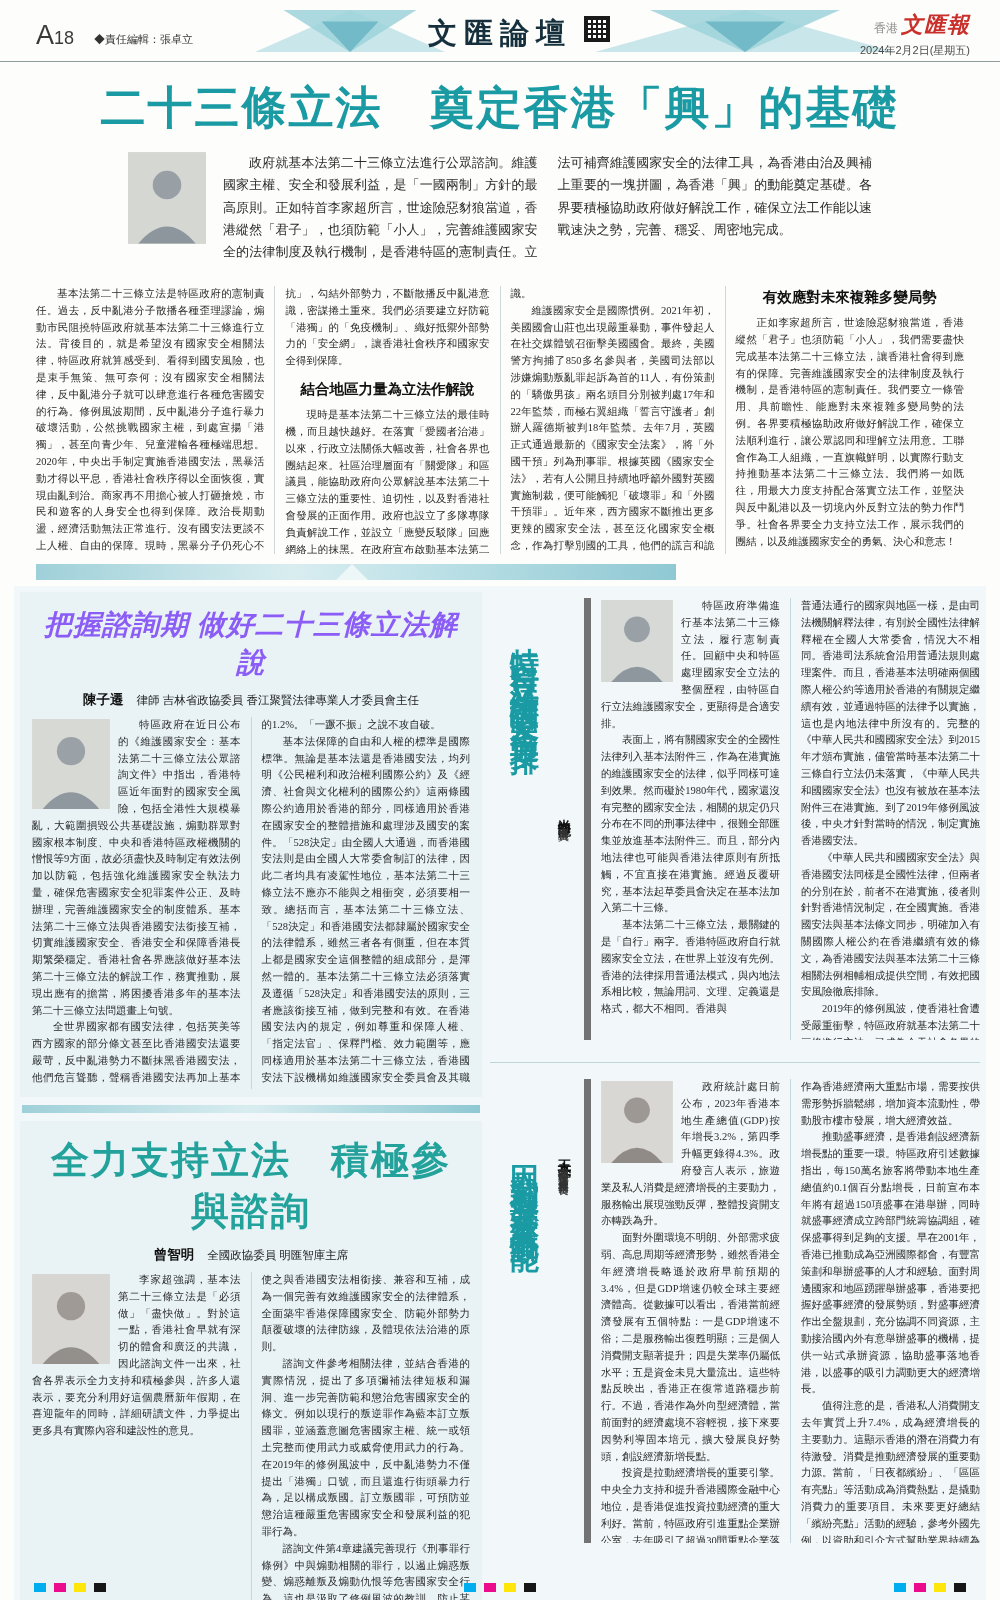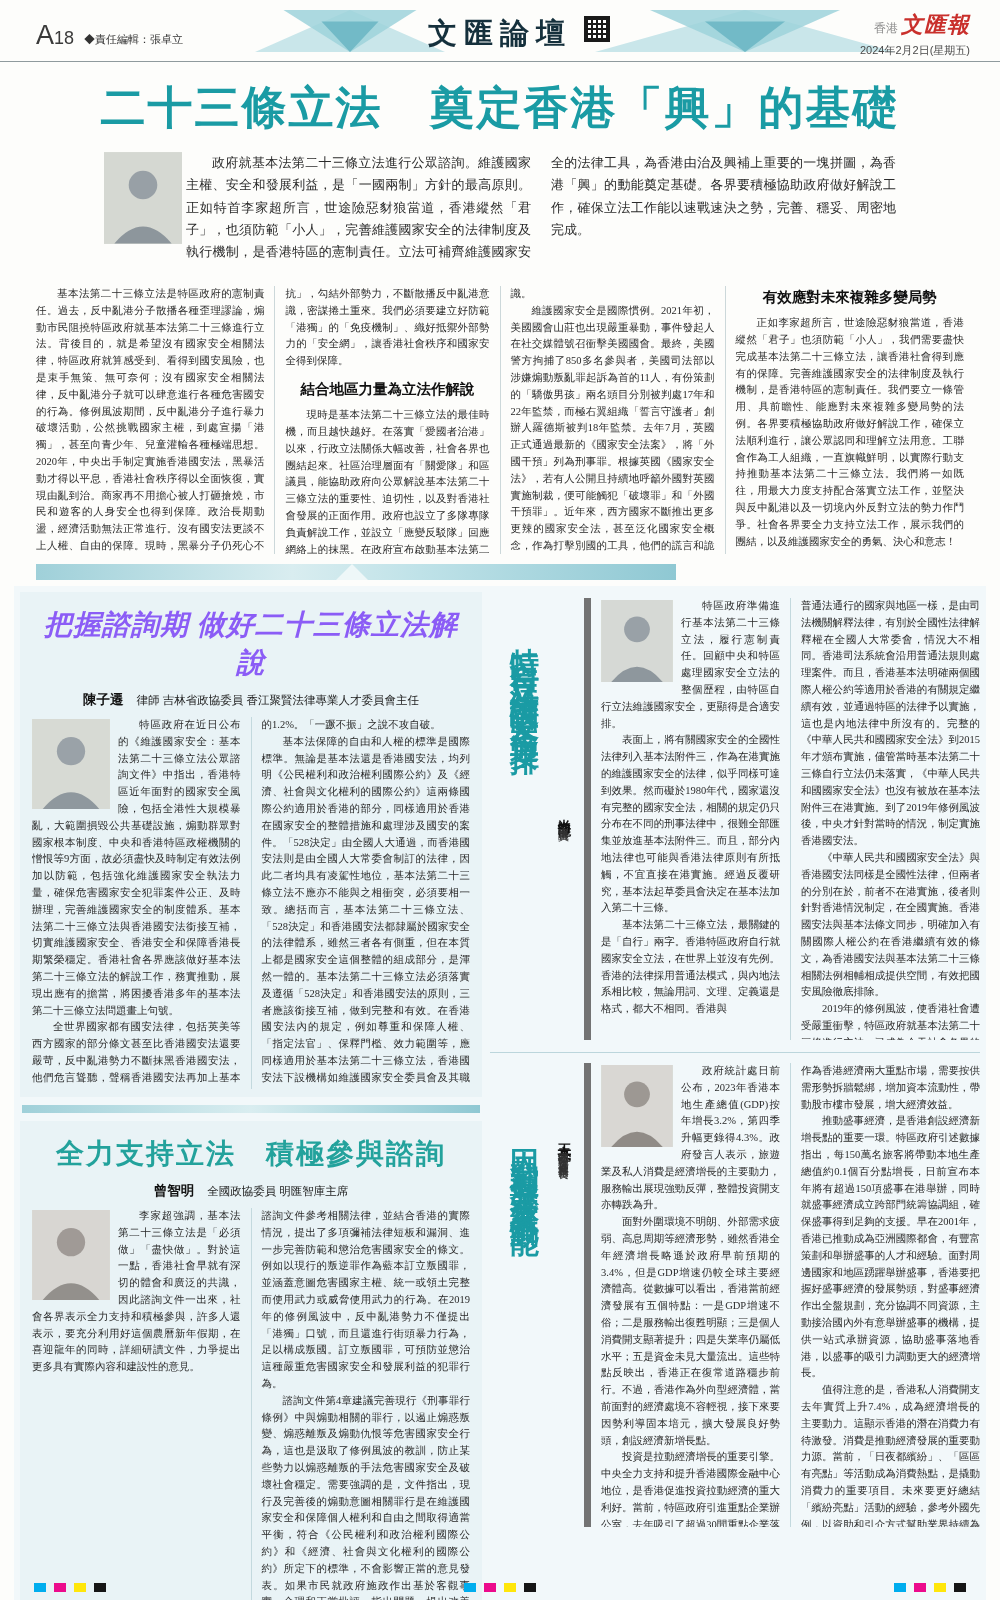--- a/index.html
+++ b/index.html
@@ -3,21 +3,21 @@
 <meta charset="utf-8">
 <style>
   * { box-sizing: border-box; margin: 0; padding: 0; }
   body { background:#e8e8e8; }
   .page { width:1000px; height:1600px; margin:0 auto; background:#fdfdfb;
           font-family:"Liberation Serif","DejaVu Serif",serif; color:#2a2a2a;
           position:relative; overflow:hidden; }
 
   
   header { height:62px; position:relative; border-bottom:1px solid #8f9a9d; }
-  .h-left { position:absolute; left:36px; top:20px; display:flex; align-items:flex-end; gap:10px; z-index:2;text-align:center; }
+  .h-left { position:absolute; left:36px; top:20px; display:flex; align-items:flex-end; gap:20px; z-index:2;text-align:center; }
   .pn-a { font-size:27px; color:#3a3a3a; font-family:"Liberation Sans",sans-serif; font-weight:400; }
   .pn-n { font-size:18px; color:#3a3a3a; font-family:"Liberation Sans",sans-serif; }
   .editor { font-size:11px; color:#333; font-family:"Liberation Sans",sans-serif; padding-bottom:4px; }
   .tri { position:absolute; top:8px; height:44px; z-index:0; }
   .tri.t1 { left:255px; width:190px; }
   .tri.t2 { left:595px; width:300px; }
   .masthead { position:absolute; left:50%; transform:translateX(-50%); top:14px;
               font-size:29px; font-weight:bold; color:#15303c; letter-spacing:7px; z-index:2; }
   .qr { position:absolute; left:calc(50% + 84px); top:16px; width:26px; height:26px; z-index:2;
         background:
@@ -26,21 +26,21 @@
         border:2px solid #1a1a1a; }
   .h-right { position:absolute; right:30px; top:10px; text-align:right; z-index:2; }
   .p-region { font-size:12px; color:#8a8a8a; margin-right:3px; }
   .p-name { font-size:22px; font-weight:bold; color:#c9302c; font-style:italic; letter-spacing:1px; }
   .h-date { font-size:11px; color:#4a4a4a; margin-top:3px; font-family:"Liberation Sans",sans-serif; }
 
   
   .a1 { padding:8px 36px 0 36px; }
   .a1 h1 { text-align:center; font-size:45px; font-weight:bold; color:#1a9ba4;
            letter-spacing:2px; margin:8px 0 14px 0; }
-  .lead-wrap { margin:0 68px; display:flex; gap:4px; }
+  .lead-wrap { margin:0 92px; display:flex; gap:17px; }
   .photo { background:#d9dcd6; flex:none; overflow:hidden; }
   .photo svg { display:block; width:100%; height:100%; }
   .ph-lead { width:78px; height:92px; }
   .lead { flex:1; font-size:13px; line-height:1.72; text-align:justify; text-indent:2em;
           columns:2; column-gap:20px; height:128px; overflow:hidden; }
   .byline-row { margin:10px 0 4px 0; padding-top:7px; border-top:1px solid #9aa4a6; text-align:center; }
   .bname { font-family:"Liberation Sans",sans-serif; font-weight:bold; font-size:15px; color:#111; }
   .btitle { font-family:"Liberation Sans",sans-serif; font-size:12px; color:#222; margin-left:9px; }
   .a1-body { display:flex; height:268px; overflow:hidden; margin-top:6px; }
   .bcol { flex:1; padding:0 10px; border-left:1px solid #ccd8da; font-size:10.5px;
@@ -63,21 +63,21 @@
           background:linear-gradient(90deg,#9fd0d9,#d9edf0 50%,#8fc8d3); }
 
   
   .grid { margin:0 14px; padding:6px; background:#f2f8fa; display:flex; gap:8px; }
   .leftcol { width:462px; flex:none; }
   .rightcol { flex:1; }
 
   .panel { background:#e9f3f6; padding:8px 12px; }
   .panel h2 { text-align:center; color:#8b5cf6; margin:6px 0 8px 0; }
   .a2 h2 { font-size:28px; font-weight:bold; font-style:italic; letter-spacing:1px; }
-  .a3 h2 { font-size:28px; font-weight:bold; font-family:"Liberation Sans",sans-serif;
+  .a3 h2 { font-size:38px; font-weight:bold; font-family:"Liberation Sans",sans-serif;
            color:#23a29c; letter-spacing:2px; }
   .byline-c { text-align:center; margin-bottom:8px; }
   .byline-c .bname { font-size:13.5px; }
   .byline-c .btitle { font-size:11.5px; }
   .pbody { display:flex; }
   .pcol { flex:1; font-size:10.5px; line-height:1.6; text-align:justify; overflow:hidden; padding:0 10px; }
   .pcol:first-child { padding-left:0; }
   .pcol + .pcol { border-left:1px solid #c3d9de; padding-right:0; }
   .pcol p { margin:0; text-indent:2em; }
   .cont p:first-of-type { text-indent:0; }
@@ -92,21 +92,21 @@
   .vhead { writing-mode:vertical-rl; font-family:"Liberation Sans",sans-serif; font-weight:bold;
            font-size:29px; color:#1a9ba4; letter-spacing:7px; width:46px; flex:none; line-height:1.1; }
   .vauthor { writing-mode:vertical-rl; font-family:"Liberation Sans",sans-serif; width:30px;
              flex:none; margin:0 4px; line-height:1.2; }
   .vauthor b { font-size:13.5px; color:#111; letter-spacing:2px; }
   .vauthor span { font-size:10.5px; color:#333; letter-spacing:1px; }
   .vbody { flex:1; display:flex; border-left:7px solid #737373; padding-left:10px; margin-left:6px; }
   .a4 .vhead { padding-top:26px; }
   .a4 .vauthor { padding-top:210px; }
   .a4 .pcol { height:442px; }
-  .a5 { border-top:1px solid #bcd6dc; margin-top:6px; padding-top:10px; }
+  .a5 { border-top:1px solid #bcd6dc; margin-top:16px; padding-top:16px; }
   .a5 .vhead { padding-top:64px; }
   .a5 .vauthor { padding-top:70px; }
   .a5 .pcol { height:464px; }
 
   
   .marks { position:absolute; left:0; right:0; bottom:8px; display:flex;
            justify-content:space-between; padding:0 34px; }
   .mgroup { display:flex; gap:8px; }
   .mk { width:12px; height:9px; display:inline-block; }
 </style>
@@ -218,20 +218,21 @@
             <div class="photo ph-col fl">
               <svg viewBox="0 0 60 70">
                   <rect width="60" height="70" fill="#d8d6d2"></rect>
                   <circle cx="30" cy="25" r="11" fill="#a09a96"></circle>
                   <path d="M8 70 Q30 44 52 70 Z" fill="#93908c"></path>
                 </svg>
             </div>
               <p>李家超強調，基本法第二十三條立法是「必須做」「盡快做」。對於這一點，香港社會早就有深切的體會和廣泛的共識，因此諮詢文件一出來，社會各界表示全力支持和積極參與，許多人還表示，要充分利用好這個農曆新年假期，在喜迎龍年的同時，詳細研讀文件，力爭提出更多具有實際內容和建設性的意見。</p>
             </div>
           <div class="pcol cont">
+              <p>使之與香港國安法相銜接、兼容和互補，成為一個完善有效維護國家安全的法律體系，全面築牢香港保障國家安全、防範外部勢力顛覆破壞的法律防線，及體現依法治港的原則。</p>
               <p>諮詢文件參考相關法律，並結合香港的實際情況，提出了多項彌補法律短板和漏洞、進一步完善防範和懲治危害國家安全的條文。例如以現行的叛逆罪作為藍本訂立叛國罪，並涵蓋意圖危害國家主權、統一或領土完整而使用武力或威脅使用武力的行為。在2019年的修例風波中，反中亂港勢力不僅提出「港獨」口號，而且還進行街頭暴力行為，足以構成叛國。訂立叛國罪，可預防並懲治這種嚴重危害國家安全和發展利益的犯罪行為。</p>
               <p>諮詢文件第4章建議完善現行《刑事罪行條例》中與煽動相關的罪行，以遏止煽惑叛變、煽惑離叛及煽動仇恨等危害國家安全行為，這也是汲取了修例風波的教訓，防止某些勢力以煽惑離叛的手法危害國家安全及破壞社會穩定。需要強調的是，文件指出，現行及完善後的煽動意圖相關罪行是在維護國家安全和保障個人權利和自由之間取得適當平衡，符合《公民權利和政治權利國際公約》和《經濟、社會與文化權利的國際公約》所定下的標準，不會影響正當的意見發表。如果市民就政府施政作出基於客觀事實、合理和正當批評，指出問題、提出改善意見等等，並不會觸犯相關法律。</p>
             </div>
         </div>
       </section>
     </div>
 
     <div class="rightcol">
 
       <section class="varticle a4">

